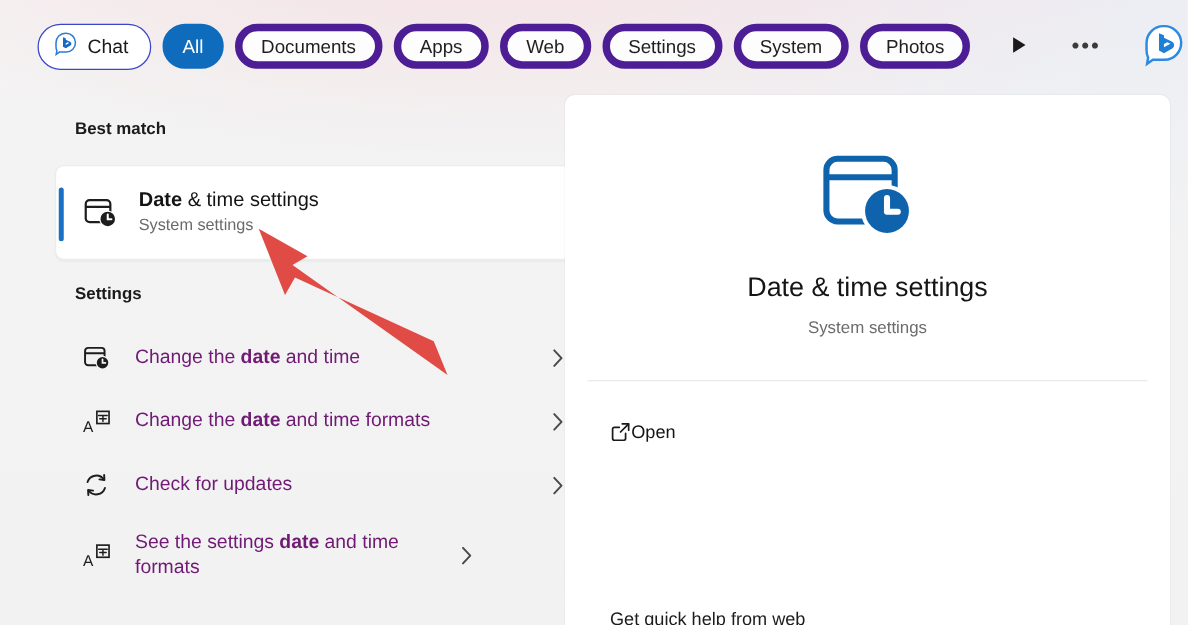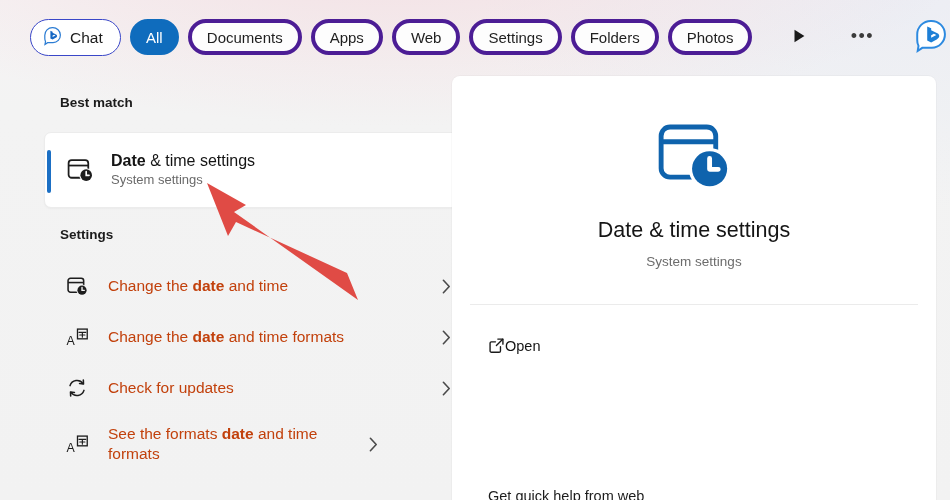--- a/index.html
+++ b/index.html
@@ -57,21 +57,21 @@
   }
   .chat-pill .lbl { line-height: 1; position: relative; top: 0.5px; }
 
   .pill {
     display: flex;
     align-items: center;
     justify-content: center;
     height: 36px;
     padding: 0 15px;
     border-radius: 18px;
-    border: 4px solid #4c1d95;
+    border: 6px solid #4c1d95;
     background: #fdfdfd;
     color: #1f1f1f;
     font-size: 15px;
     cursor: pointer;
     white-space: nowrap;
   }
   .pill.active {
     background: #0f6cbd;
     border-color: #0f6cbd;
     color: #ffffff;
@@ -161,21 +161,21 @@
     margin-left: 16px;
     display: flex;
     align-items: center;
     justify-content: center;
     flex: none;
     color: #1d1d1d;
   }
   .res-label {
     margin-left: 14px;
     font-size: 15.5px;
-    color: #c2410c;
+    color: #701a75;
     line-height: 1.32;
     flex: 1;
     padding-right: 10px;
   }
   .res-label b { font-weight: bold; }
   .res-chev {
     width: 26px;
     flex: none;
     display: flex;
     align-items: center;
@@ -279,21 +279,21 @@
     <div class="pill">
       <span>Apps</span>
     </div>
     <div class="pill">
       <span>Web</span>
     </div>
     <div class="pill">
       <span>Settings</span>
     </div>
     <div class="pill">
-      <span>Folders</span>
+      <span>System</span>
     </div>
     <div class="pill">
       <span>Photos</span>
     </div>
 
     <div class="topbar-spacer-a"></div>
 
     <button class="icon-btn">
       <span>
         <svg width="13" height="14" viewBox="0 0 13 14">
@@ -397,21 +397,21 @@
     </div>
 
     <div class="res-row" style="top:340px; height:60px; align-items:center;">
       <div class="res-icon">
         <svg width="23" height="23" viewBox="0 0 26 26">
           <text x="0.5" y="22" font-family="Liberation Sans, sans-serif" font-size="14" fill="#1d1d1d">A</text>
           <rect x="13" y="3.5" width="11" height="11" fill="none" stroke="#1d1d1d" stroke-width="1.5"></rect>
           <path d="M14.6 7.2 H22.4 M18.5 7.2 V12.6 M15.6 10.2 H21.4" stroke="#1d1d1d" stroke-width="1.3" stroke-linecap="round"></path>
         </svg>
       </div>
-      <div class="res-label" style="max-width:252px;"><span>See the formats </span><b>date</b><span> and time formats</span></div>
+      <div class="res-label" style="max-width:252px;"><span>See the settings </span><b>date</b><span> and time formats</span></div>
       <div class="res-chev">
         <svg width="9" height="15" viewBox="0 0 9 15">
             <path d="M1.4 1.3 L7.2 7.5 L1.4 13.7" fill="none" stroke="#4a4a4a" stroke-width="1.6" stroke-linecap="round" stroke-linejoin="round"></path>
           </svg>
       </div>
     </div>
   </div>
 
   <div class="right-panel">
     <div class="rp-hero">

